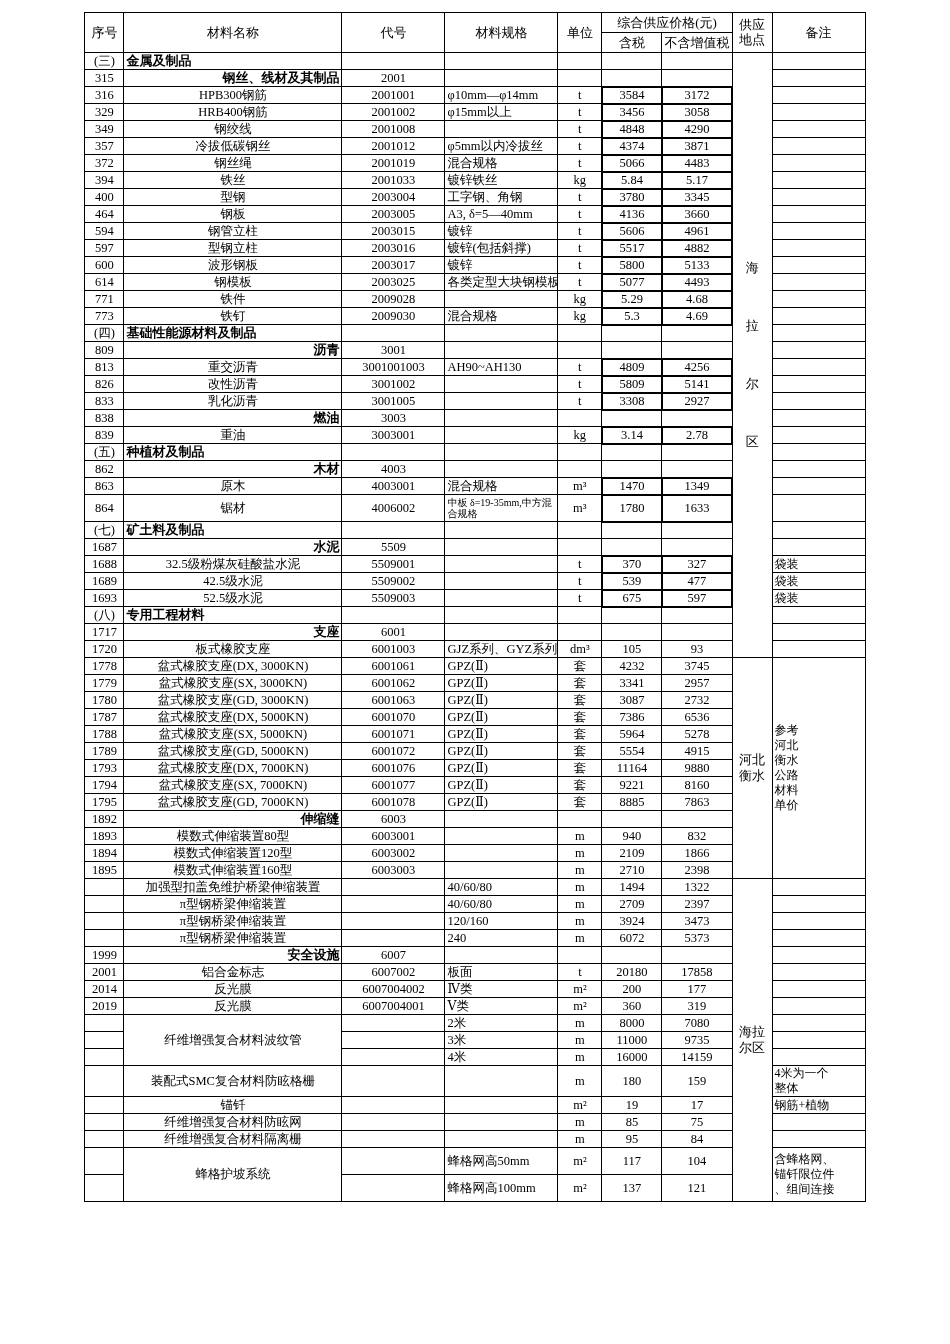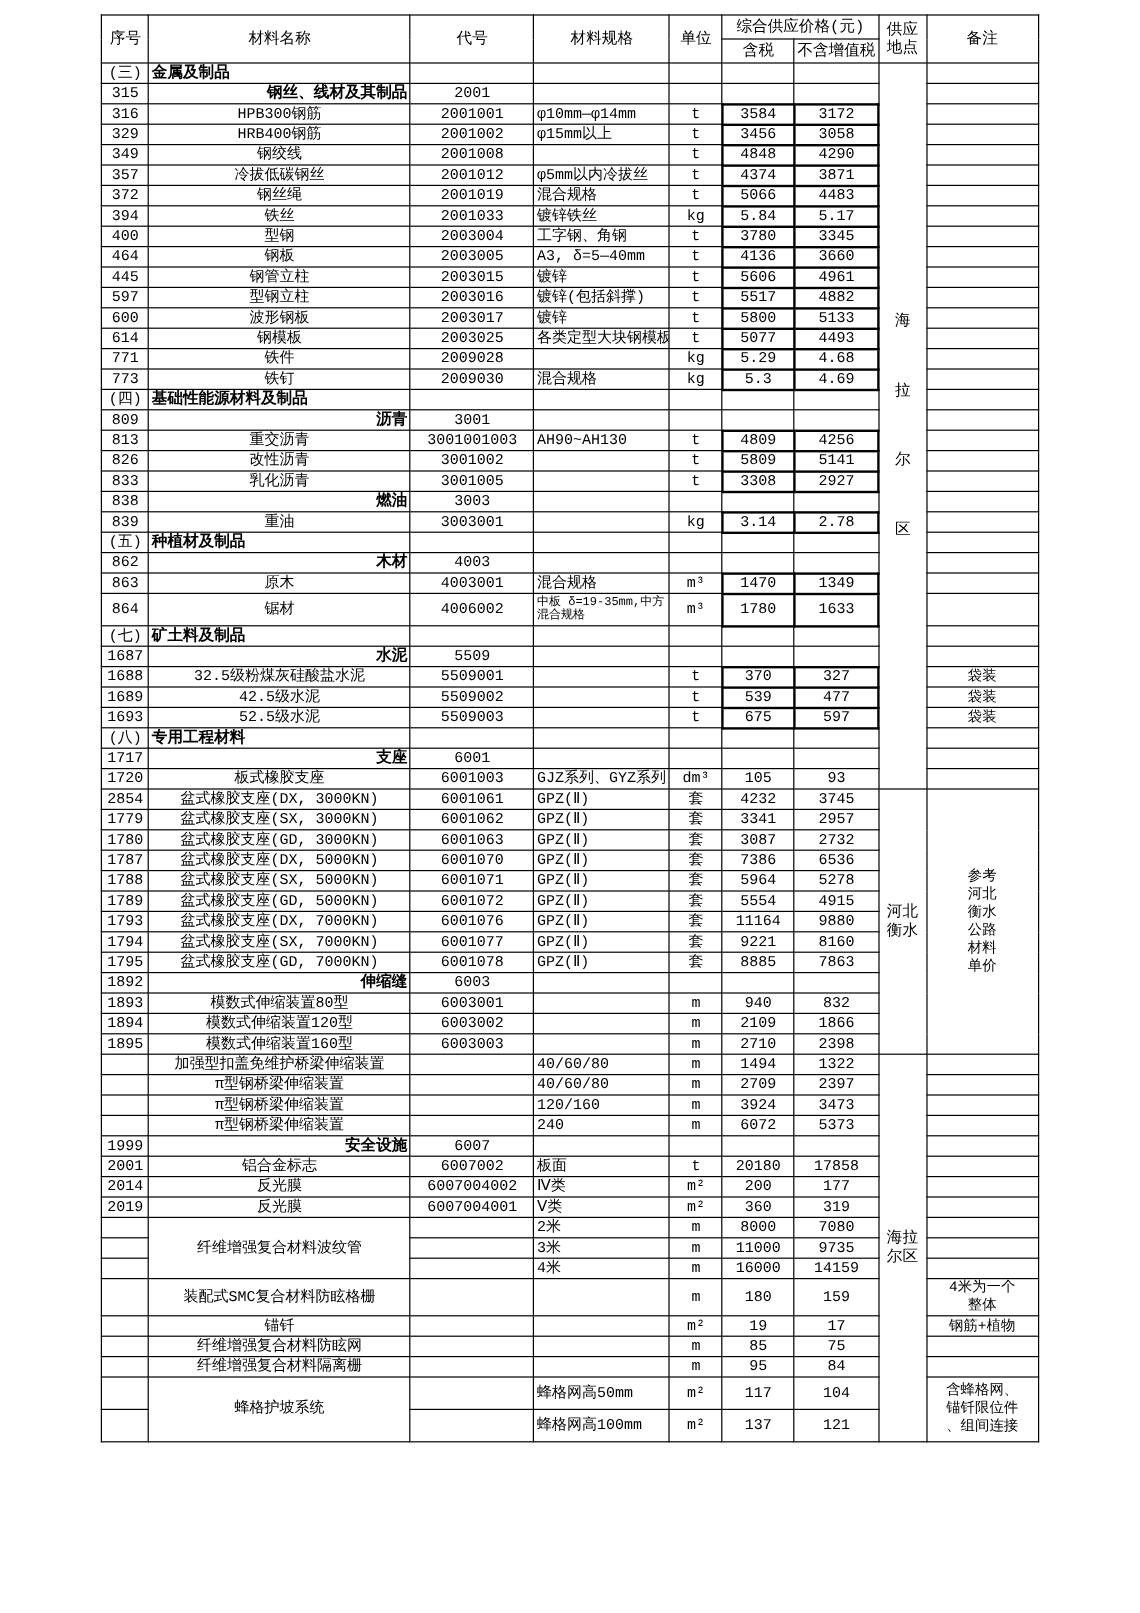--- a/index.html
+++ b/index.html
@@ -7,21 +7,21 @@
     width:950px;height:1344px;background:#ffffff;color:#000;
     font-family:"Liberation Serif","DejaVu Serif",serif;
     overflow:hidden;
   }
   .title{
     margin:84px 0 0 0;text-align:center;
     font-size:20px;font-weight:bold;letter-spacing:0.5px;
   }
   table.price-table{
     border-collapse:collapse;table-layout:fixed;
-    width:780px;margin:12px auto 0 auto;font-family:Liberation Mono, monospace;
+    width:780px;margin:12px auto 0 auto;
   }
   th,td{
     border:1px solid #000;padding:0 2px;
     font-size:12.5px;line-height:1.2;vertical-align:middle;
     overflow:hidden;white-space:nowrap;
   }
   thead tr{height:20px;}
   thead th{font-weight:normal;font-size:13px;text-align:center;}
   th.pre{white-space:pre-line;line-height:1.15;}
   tbody tr{height:17px;}
@@ -32,21 +32,21 @@
   .c-name.sub{text-align:right;font-weight:bold;font-size:13px;}
   .c-code{text-align:center;}
   .c-spec{text-align:left;}
   .c-spec.small{font-size:10px;white-space:normal;line-height:1.15;margin-top:42px;}
   .c-unit{text-align:center;}
   .c-price{text-align:center;}
   .c-price.pbx{border-width:2px;margin-left:35px;}
   .c-supply{text-align:center;white-space:pre-line;}
   .c-supply.spread{line-height:58px;font-size:13px;}
   .c-supply.wrap{line-height:16px;font-size:13px;}
-  .c-remark{text-align:center;white-space:pre-line;font-size:12px;line-height:1.25;}
+  .c-remark{white-space:pre-line;font-size:12px;line-height:1.25;}
 </style>
 </head>
 <body>
 
 <div class="page">
 
   <table class="price-table">
     <colgroup>
       <col style="width:39px">
       <col style="width:218px">
@@ -174,21 +174,21 @@
           <td class="c-no">464</td>
           <td class="c-name">钢板</td>
           <td class="c-code">2003005</td>
           <td class="c-spec">A3, δ=5—40mm</td>
           <td class="c-unit">t</td>
           <td class="c-price pbx">4136</td>
           <td class="c-price pbx">3660</td>
           <td class="c-remark"></td>
         </tr>
         <tr>
-          <td class="c-no">445</td>
+          <td class="c-no">594</td>
           <td class="c-name">钢管立柱</td>
           <td class="c-code">2003015</td>
           <td class="c-spec">镀锌</td>
           <td class="c-unit">t</td>
           <td class="c-price pbx">5606</td>
           <td class="c-price pbx">4961</td>
           <td class="c-remark"></td>
         </tr>
         <tr>
           <td class="c-no">597</td>
@@ -424,21 +424,21 @@
           <td class="c-no">1720</td>
           <td class="c-name">板式橡胶支座</td>
           <td class="c-code">6001003</td>
           <td class="c-spec">GJZ系列、GYZ系列</td>
           <td class="c-unit">dm³</td>
           <td class="c-price">105</td>
           <td class="c-price">93</td>
           <td class="c-remark"></td>
         </tr>
         <tr>
-          <td class="c-no">2854</td>
+          <td class="c-no">1778</td>
           <td class="c-name">盆式橡胶支座(DX, 3000KN)</td>
           <td class="c-code">6001061</td>
           <td class="c-spec">GPZ(Ⅱ)</td>
           <td class="c-unit">套</td>
           <td class="c-price">4232</td>
           <td class="c-price">3745</td>
           <td class="c-supply wrap" rowspan="13">河北
 衡水</td>
           <td class="c-remark" rowspan="13">参考
 河北

